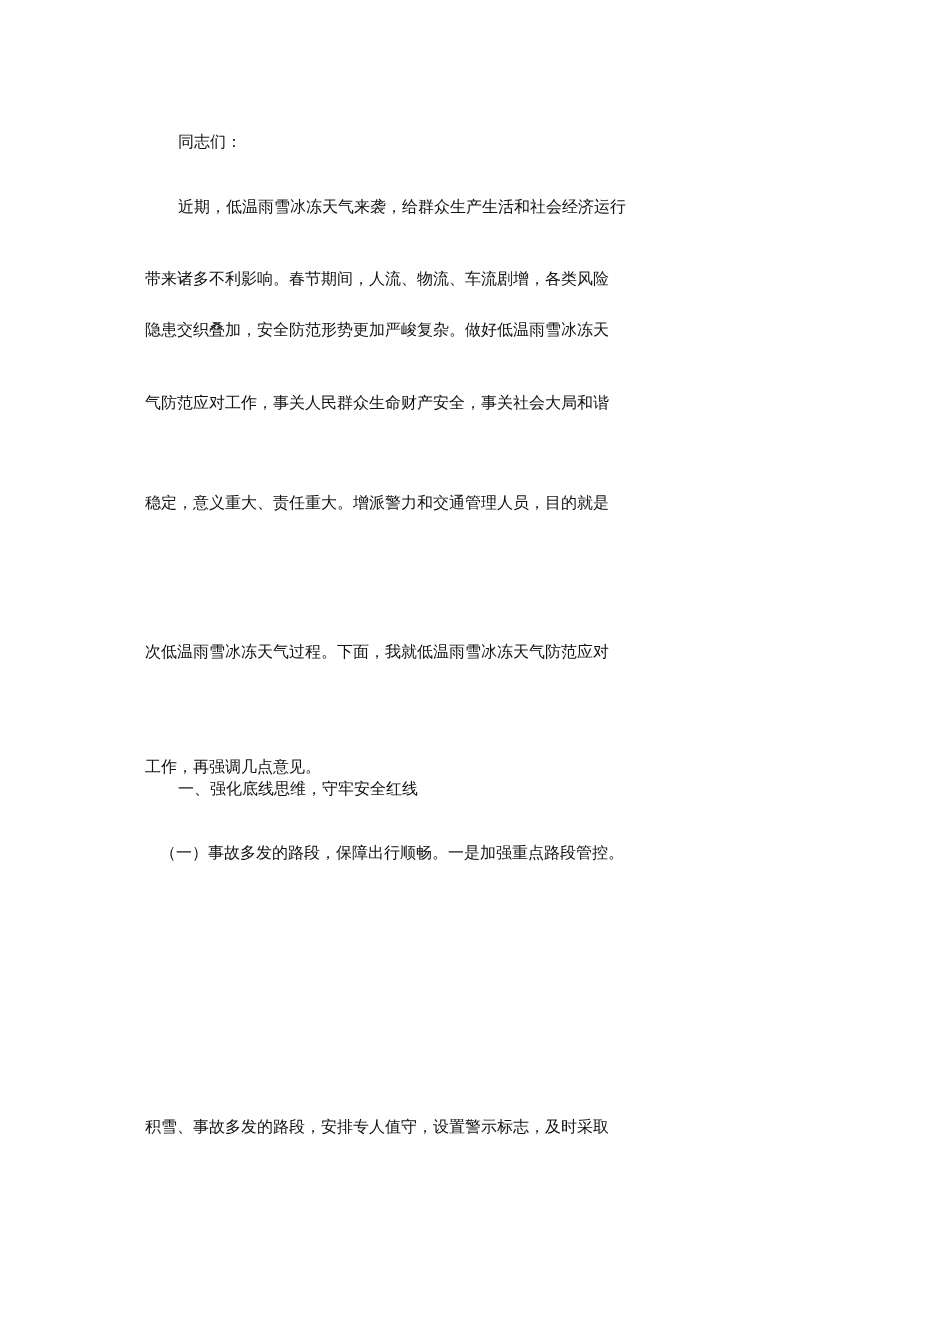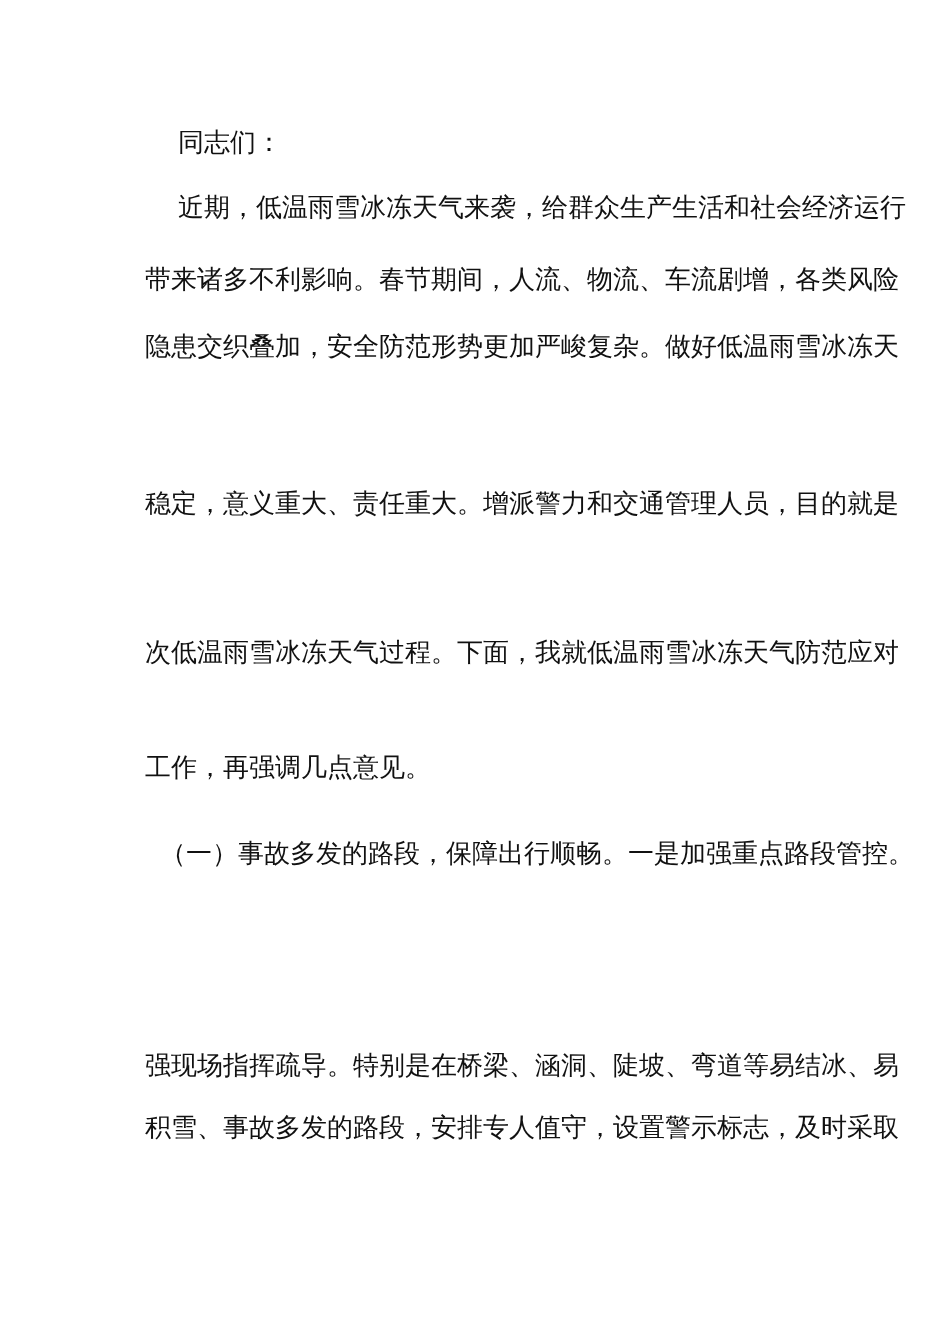--- a/index.html
+++ b/index.html
@@ -1,32 +1,33 @@
 <!DOCTYPE html>
 <html><head>
 <meta charset="utf-8">
 <style>
   html, body { margin: 0; padding: 0; background: #ffffff; }
   body { width: 950px; height: 1344px; position: relative; overflow: hidden;
          font-family: "DejaVu Serif", "Liberation Serif", serif; color: #111111; }
   .page { position: absolute; left: 0; top: 0; width: 950px; height: 1344px; background: #fff; }
-  .line { position: absolute; left: 145px; width: 660px; font-size: 26px; line-height: 26px;
+  .line { position: absolute; left: 145px; width: 660px; font-size: 16px; line-height: 26px;
           white-space: nowrap; letter-spacing: 0px; }
   .indent { left: 178px; }
 </style>
 </head>
 <body>
 
 <div class="page">
   <div class="line indent" style="top:129px">同志们：</div>
 
   <div class="line indent" style="top:194px">近期，低温雨雪冰冻天气来袭，给群众生产生活和社会经济运行</div>
   <div class="line" style="top:266px">带来诸多不利影响。春节期间，人流、物流、车流剧增，各类风险</div>
-  <div class="line" style="top:333px">隐患交织叠加，安全防范形势更加严峻复杂。做好低温雨雪冰冻天</div>
+  <div class="line" style="top:317px">隐患交织叠加，安全防范形势更加严峻复杂。做好低温雨雪冰冻天</div>
+  <div class="line" style="top:390px">气防范应对工作，事关人民群众生命财产安全，事关社会大局和谐</div>
   <div class="line" style="top:490px">稳定，意义重大、责任重大。增派警力和交通管理人员，目的就是</div>
   <div class="line" style="top:639px">次低温雨雪冰冻天气过程。下面，我就低温雨雪冰冻天气防范应对</div>
   <div class="line" style="top:754px">工作，再强调几点意见。</div>
 
+  <div class="line indent" style="top:776px">一、强化底线思维，守牢安全红线</div>
 
   <div class="line" style="top:840px; left:160px">（一）事故多发的路段，保障出行顺畅。一是加强重点路段管控。</div>
-  <div class="line" style="top:1052px">强现场指挥疏导。特别是在桥梁、涵洞、陡坡、弯道等易结冰、易</div>
   <div class="line" style="top:1114px">积雪、事故多发的路段，安排专人值守，设置警示标志，及时采取</div>
 </div>
 
 </body></html>

